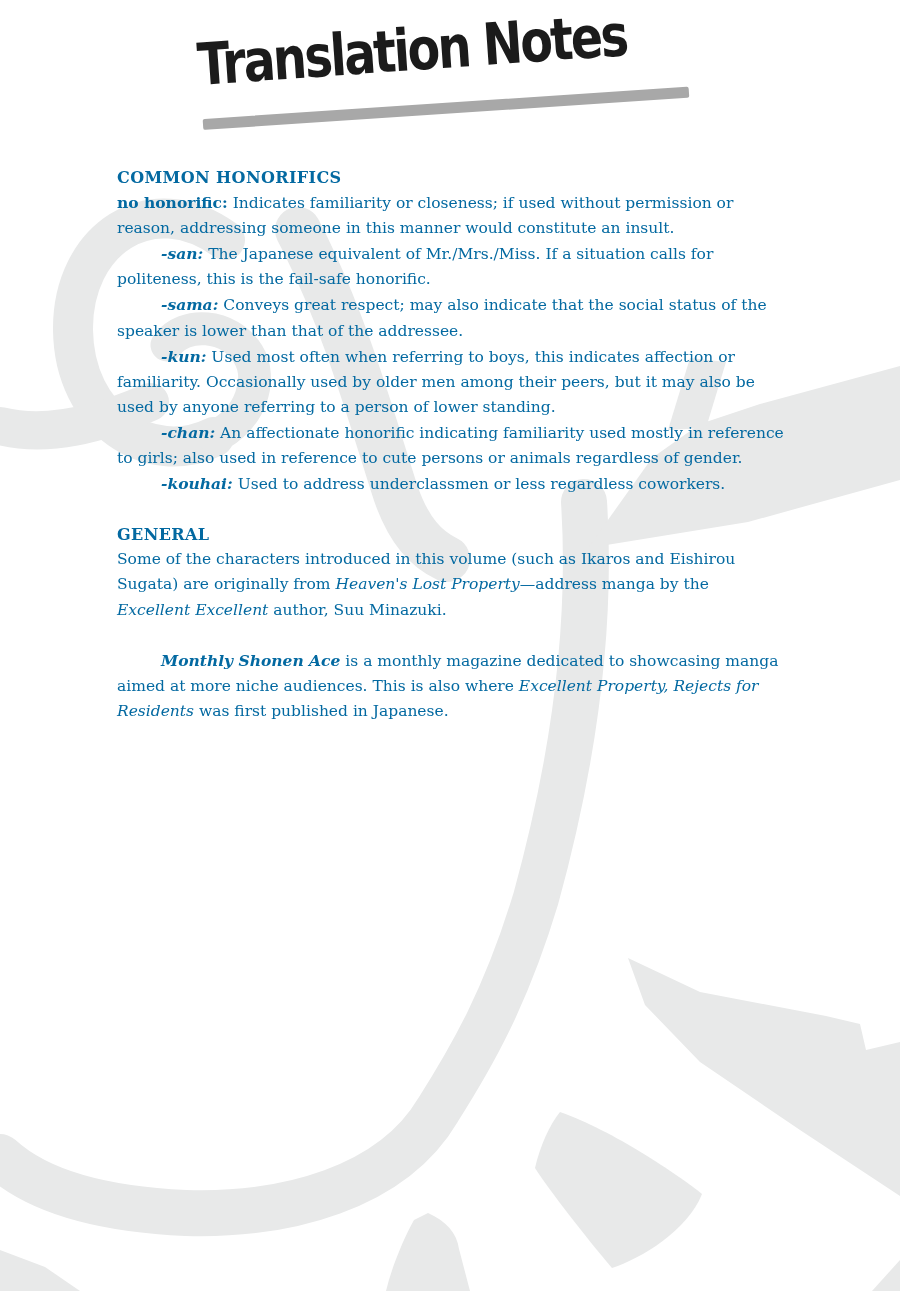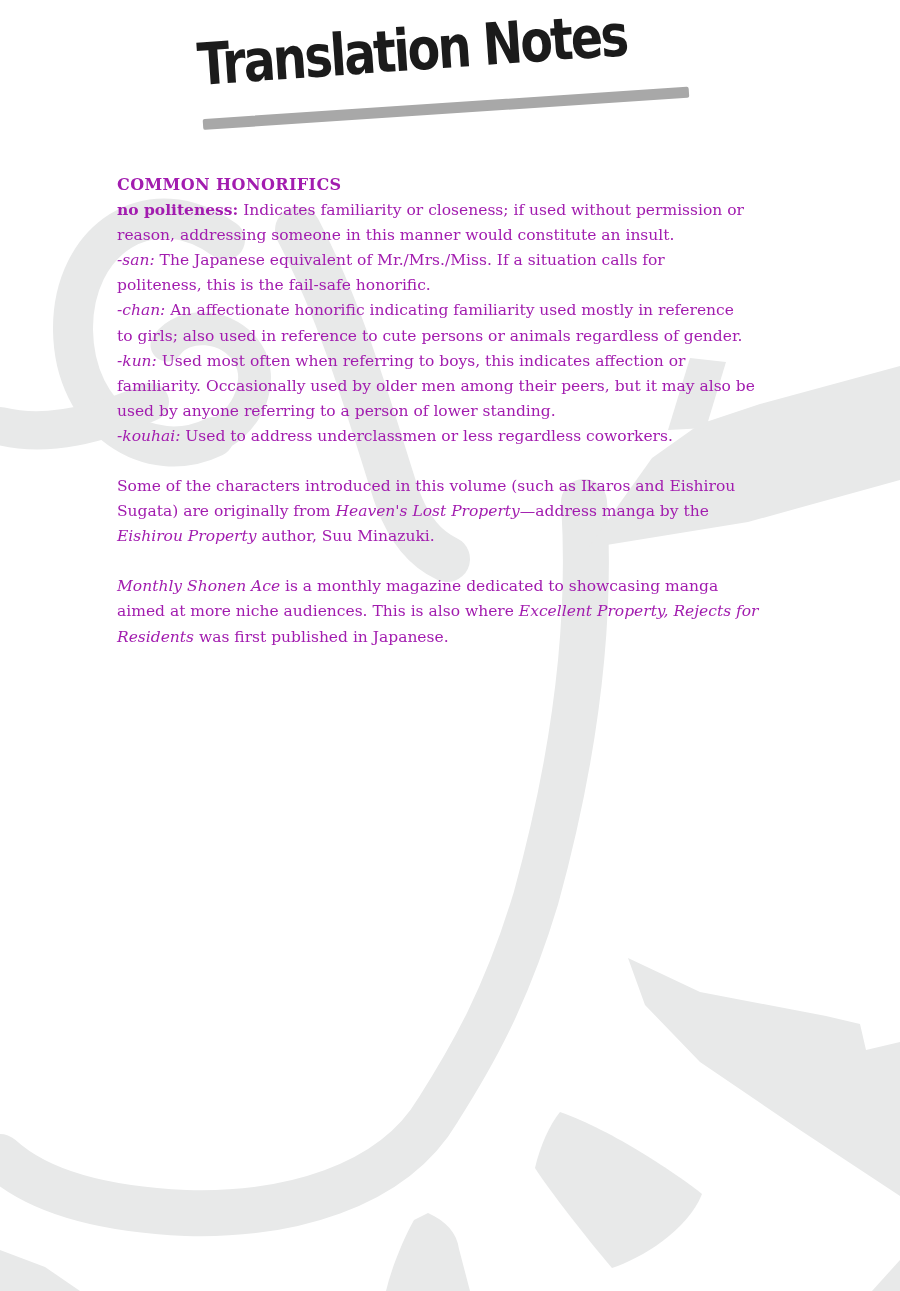--- a/index.html
+++ b/index.html
@@ -30,39 +30,39 @@
   }
   .title-underline{
     position:absolute;left:203px;top:119px;
     width:487px;height:11px;
     background:var(--underline,#a8a8a8);
     transform:rotate(-3.8deg);
     transform-origin:left center;
     border-radius:2px;
   }
   .notes-body{
-    position:absolute;left:117px;top:172px;
+    position:absolute;left:117px;top:165px;
     width:760px;
     font-size:15.5px;
     line-height:25.1px;
-    color:#a21caf;
+    color:#0369a1;
   }
   .notes-body section{margin:0 0 25px 0;padding:0;}
   .notes-body h2{
     margin:0;padding:0;
     font-size:16px;font-weight:bold;
     letter-spacing:0.4px;
     line-height:25.1px;
   }
   .notes-body p{
     margin:0;padding:0;
     white-space:pre-wrap;
   }
   .run-b{font-weight:bold;}
-  .run-bi{font-weight:normal;font-style:italic;}
+  .run-bi{font-weight:bold;font-style:italic;margin-left:44px;}
   .run-i{font-style:italic;}
 </style>
 </head>
 <body>
 
 <div class="page">
 
   <svg class="watermark" width="900" height="1291" viewBox="0 0 900 1291" aria-hidden="true">
     <g stroke="currentColor" fill="none" stroke-linecap="round">
       <path stroke-width="40" d="M 225,240 C 150,186 72,240 73,330 C 74,420 150,468 214,437"></path>
@@ -84,35 +84,38 @@
 
   <div class="content">
     <div class="title-wrap">
       <h1 class="title">Translation Notes</h1>
       <div class="title-underline"></div>
     </div>
 
     <main class="notes-body" id="notes-sections">
         <section>
           <h2>COMMON HONORIFICS</h2>
-          <p><span class="run-b">no politeness:</span><span class="run-n"> Indicates familiarity or closeness; if used without permission or
+          <p><span class="run-b">no honorific:</span><span class="run-n"> Indicates familiarity or closeness; if used without permission or
 reason, addressing someone in this manner would constitute an insult.</span></p>
           <p><span class="run-bi">-san:</span><span class="run-n"> The Japanese equivalent of Mr./Mrs./Miss. If a situation calls for
 politeness, this is the fail-safe honorific.</span></p>
-          <p><span class="run-bi">-chan:</span><span class="run-n"> An affectionate honorific indicating familiarity used mostly in reference
-to girls; also used in reference to cute persons or animals regardless of gender.</span></p>
+          <p><span class="run-bi">-sama:</span><span class="run-n"> Conveys great respect; may also indicate that the social status of the
+speaker is lower than that of the addressee.</span></p>
           <p><span class="run-bi">-kun:</span><span class="run-n"> Used most often when referring to boys, this indicates affection or
 familiarity. Occasionally used by older men among their peers, but it may also be
 used by anyone referring to a person of lower standing.</span></p>
+          <p><span class="run-bi">-chan:</span><span class="run-n"> An affectionate honorific indicating familiarity used mostly in reference
+to girls; also used in reference to cute persons or animals regardless of gender.</span></p>
           <p><span class="run-bi">-kouhai:</span><span class="run-n"> Used to address underclassmen or less regardless coworkers.</span></p>
         </section>
         <section>
+          <h2>GENERAL</h2>
           <p><span class="run-n">Some of the characters introduced in this volume (such as Ikaros and Eishirou
 Sugata) are originally from </span><span class="run-i">Heaven's Lost Property</span><span class="run-n">—address manga by the
-</span><span class="run-i">Eishirou Property</span><span class="run-n"> author, Suu Minazuki.</span></p>
+</span><span class="run-i">Excellent Excellent</span><span class="run-n"> author, Suu Minazuki.</span></p>
         </section>
         <section>
           <p><span class="run-bi">Monthly Shonen Ace</span><span class="run-n"> is a monthly magazine dedicated to showcasing manga
 aimed at more niche audiences. This is also where </span><span class="run-i">Excellent Property, Rejects for
 Residents</span><span class="run-n"> was first published in Japanese.</span></p>
         </section>
       </main>
   </div>
 </div>
 

